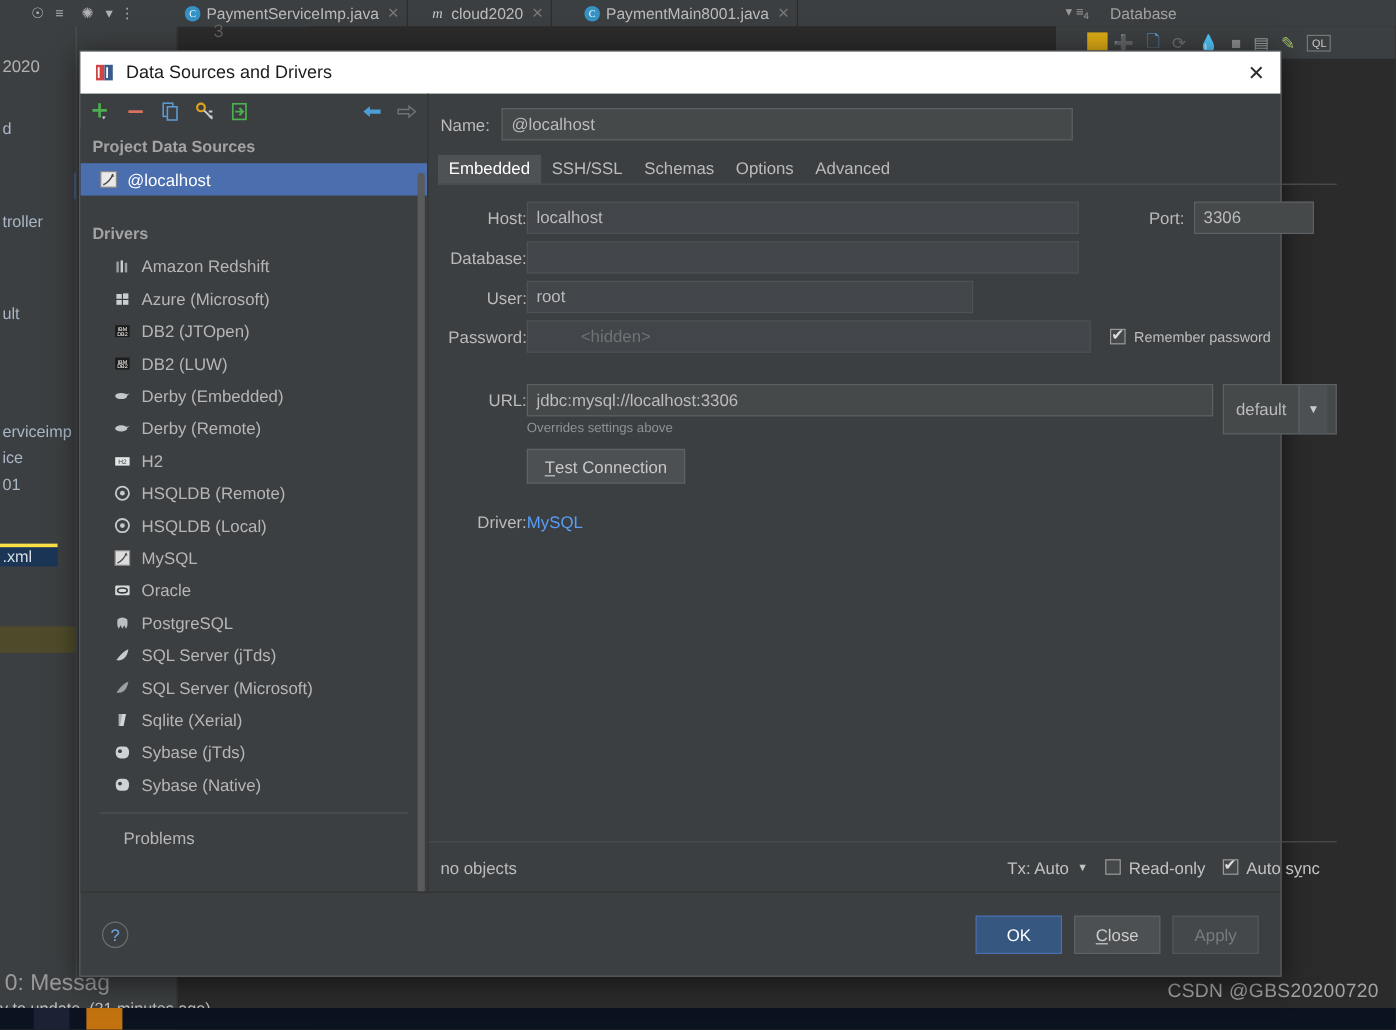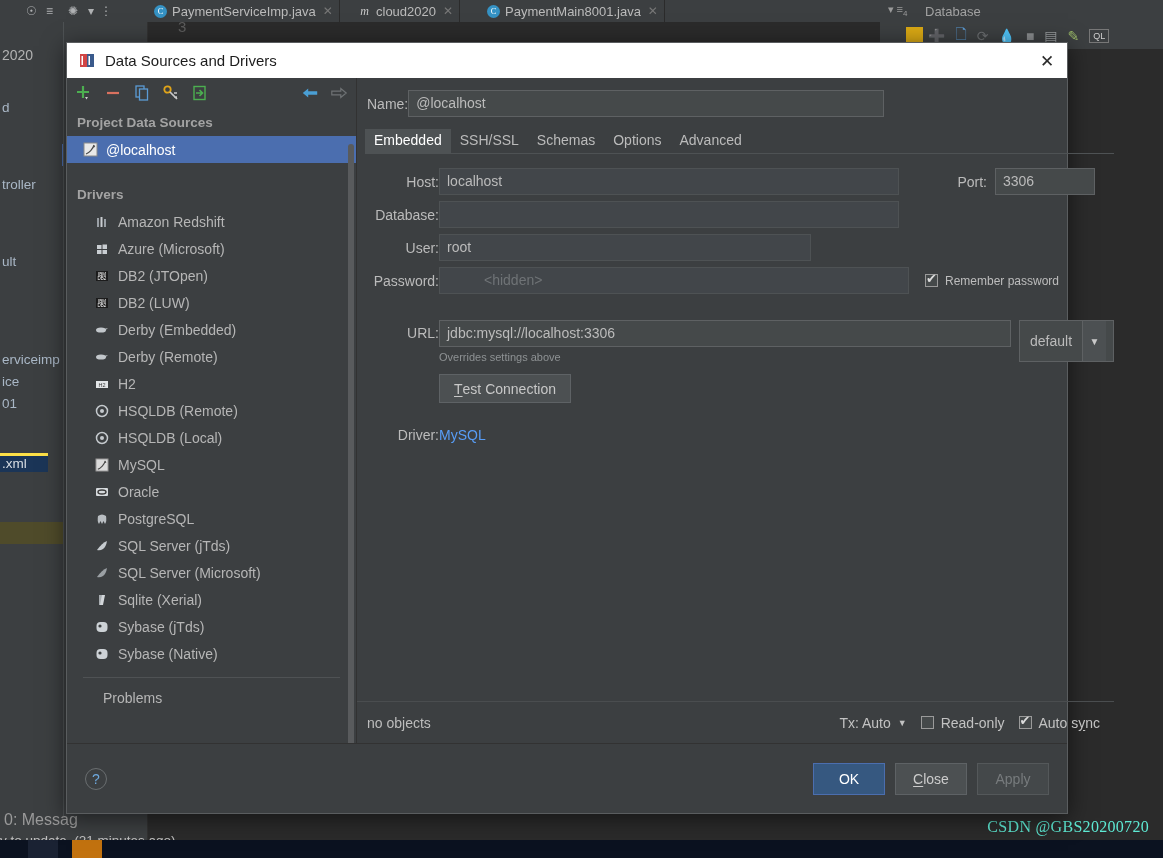--- a/index.html
+++ b/index.html
@@ -112,39 +112,38 @@
     border-bottom: 1px solid #2b2b2b;
   }
   .db-toolbar .swatch {
     position: absolute; left: 26px; top: 5px;
     width: 17px; height: 17px; background: #d9a814;
   }
   .db-toolbar .i { font-size: 14px; color: #b0b0b0; }
 
   .ide-status {
     position: absolute; left: 0; bottom: 28px; height: 20px; right: 0;
-    color: #9a9a9a; font-size: 16px;
+    color: #9a9a9a; font-size: 19px;
     display: flex; align-items: center;
   }
   .ide-status2 {
     position: absolute; left: 0; bottom: 8px; height: 20px; right: 0;
     color: #c0c0c0; font-size: 13.5px;
     display: flex; align-items: center;
   }
   .taskbar {
     position: absolute; left: 0; bottom: 0; height: 18px; right: 0;
     background: #0b1220;
   }
   .tb-ico { position: absolute; bottom: 0; height: 18px; width: 30px; }
 
   .watermark {
     position: absolute; right: 14px; bottom: 22px;
-    color: #5eead4; font-size: 16px;
+    color: #a3a3a3; font-size: 16px;
     letter-spacing: .3px;
-    font-family: Liberation Serif, serif;
   }
 
   
   #dialog {
     position: absolute; left: 66px; top: 42px;
     width: 1002px; height: 772px;
     background: #3c3f41;
     border: 1px solid #5a5d5f;
     box-shadow: 0 4px 22px rgba(0,0,0,.55);
   }
@@ -223,21 +222,21 @@
     height: 640px; background: #595b5d; border-radius: 3px;
   }
 
   
   .rpane {
     flex: 1 1 auto; position: relative;
     display: flex; flex-direction: column;
   }
   .name-row {
     display: flex; align-items: center;
-    padding: 12px 14px 0 10px; 
+    padding: 12px 14px 0 10px; gap: 10px;
   }
   .lbl { color: #bbbbbb; font-size: 14px; text-align: right; }
   .field {
     background: #45494a; border: 1px solid #5e6163;
     color: #bbbbbb; font-size: 14px;
     height: 27px; line-height: 25px;
     padding: 0 7px; overflow: hidden; white-space: nowrap;
   }
   .field.ph { color: #6f7376; padding-left: 44px; }
   .field.flat { border-color: #4e5254; background: #42464a; }

